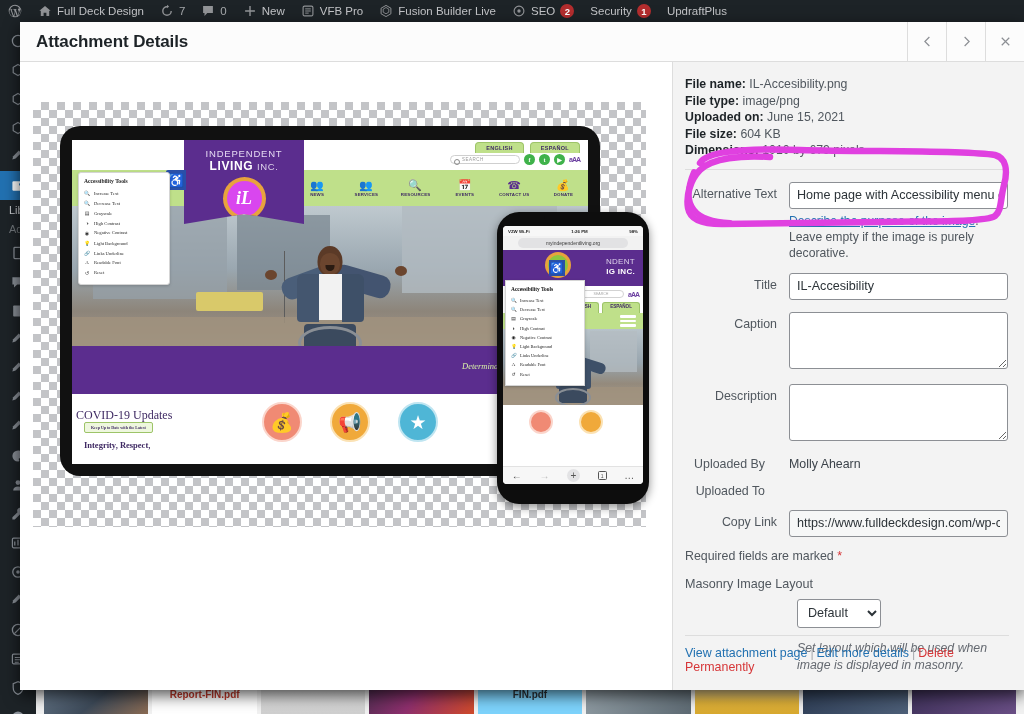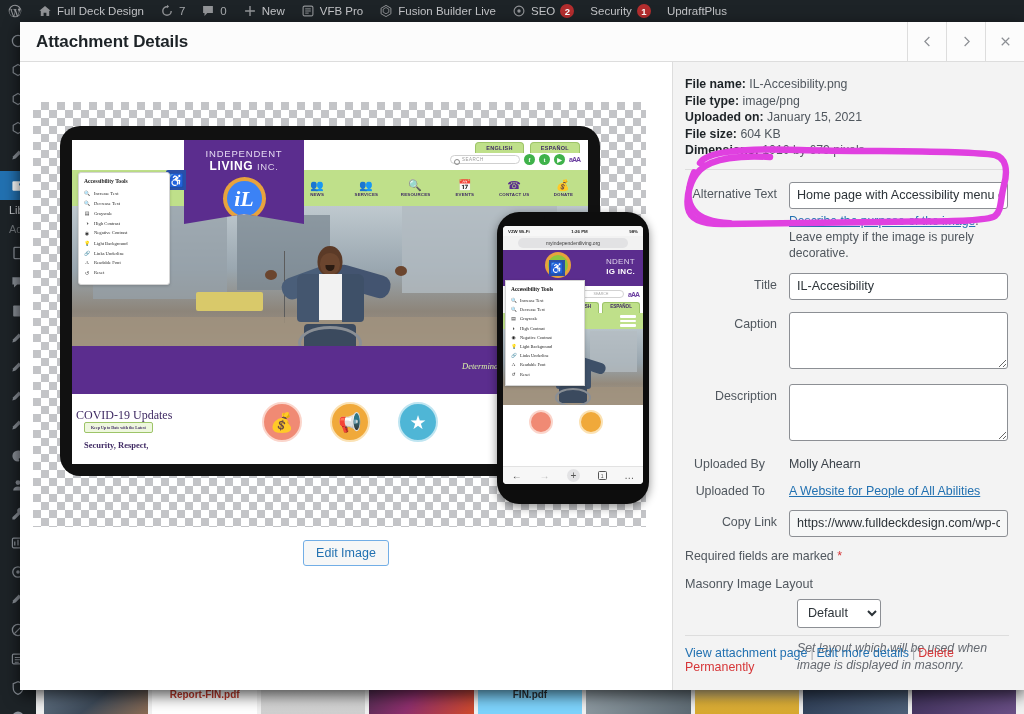--- a/index.html
+++ b/index.html
@@ -122,22 +122,22 @@
     text-align:center; padding-top:8px;
   }
   .logo-block .l1 { font-size:9.5px; color:#e5d9f2; letter-spacing:.8px; font-family:"Liberation Sans",sans-serif; }
   .logo-block .l2 { font-size:12px; color:#fff; font-weight:700; letter-spacing:.6px; }
   .logo-block .l2 span { font-weight:400; color:#ddd3ea; font-size:9.5px; }
   .logo-ring {
     width:43px; height:43px; border-radius:50%; background:#e8a33d; margin:4px auto 0;
     display:flex; align-items:center; justify-content:center;
   }
   .logo-ring .inner {
-    width:35px; height:35px; border-radius:50%; background:#3b82f6; display:flex; align-items:center; justify-content:center;
-    color:#fff; font-size:22px; font-weight:700; font-family:"Liberation Serif",serif; font-style:italic;
+    width:35px; height:35px; border-radius:50%; background:#d946ef; display:flex; align-items:center; justify-content:center;
+    color:#fff; font-size:18px; font-weight:700; font-family:"Liberation Serif",serif; font-style:italic;
   }
 
   .wheelchair-tab {
     position:absolute; left:94px; top:30px; width:20px; height:20px; background:#2a4fa8; z-index:5;
     display:flex; align-items:center; justify-content:center; color:#fff; font-size:13px; border-radius:2px 0 0 2px;
   }
 
   .a11y-panel {
     position:absolute; left:6px; top:32px; width:92px; background:#fff;
     border:1px solid #d5d5d5; border-radius:3px; z-index:6; padding:5px 5px 6px;
@@ -683,21 +683,21 @@
 
             <div class="purple-wave"></div>
             <div class="tagline">
               <div>Promoting Choice, S</div>
               <div>Determination and Total Participa</div>
             </div>
 
             <div class="lower">
               <div class="covid-ttl">COVID-19 Updates</div>
               <div class="covid-btn">Keep Up to Date with the Latest</div>
-              <div class="integrity">Security, Respect,</div>
+              <div class="integrity">Integrity, Respect,</div>
               <div class="circ c1">💰</div>
               <div class="circ c2">📢</div>
               <div class="circ c3">★</div>
             </div>
 
           </div>
         </div>
 
         <div id="device-phone">
           <div class="notch"></div>
@@ -795,31 +795,28 @@
               <span class="dis">→</span>
               <span class="plus">+</span>
               <span class="sq">1</span>
               <span>…</span>
             </div>
           </div>
         </div>
 
       </div>
 
-      <div id="edit-image-wrap">
-        <button id="edit-image-btn">Edit Image</button>
-      </div>
     </div>
 
     <div id="settings-pane">
 
       <div id="meta-block">
         <div class="meta"><b>File name:</b> <span>IL-Accesibility.png</span></div>
         <div class="meta"><b>File type:</b> <span>image/png</span></div>
-        <div class="meta"><b>Uploaded on:</b> <span>January 15, 2021</span></div>
+        <div class="meta"><b>Uploaded on:</b> <span>June 15, 2021</span></div>
         <div class="meta"><b>File size:</b> <span>604 KB</span></div>
         <div class="meta"><b>Dimensions:</b> <span>1010 by 679 pixels</span></div>
       </div>
 
       <div class="hr"></div>
 
       <div class="field">
         <label>Alternative Text</label>
         <div class="ctrl">
           <input type="text" value="Home page with Accessibility menu open" style="">
@@ -842,21 +839,20 @@
         <div class="ctrl"><textarea style=""></textarea></div>
       </div>
 
       <div class="flat">
         <label>Uploaded By</label>
         <div class="val">Molly Ahearn</div>
       </div>
 
       <div class="flat">
         <label>Uploaded To</label>
-        <div class="val"><a href="#">A Website for People of All Abilities</a></div>
       </div>
 
       <div class="field">
         <label>Copy Link</label>
         <div class="ctrl"><input type="text" class="readonly" readonly="" value="https://www.fulldeckdesign.com/wp-content/uploads/IL-Accesibility.png" style=""></div>
       </div>
 
       <div class="required"><span>Required fields are marked </span><span class="star">*</span></div>
 
       <div class="masonry-label">Masonry Image Layout</div>

